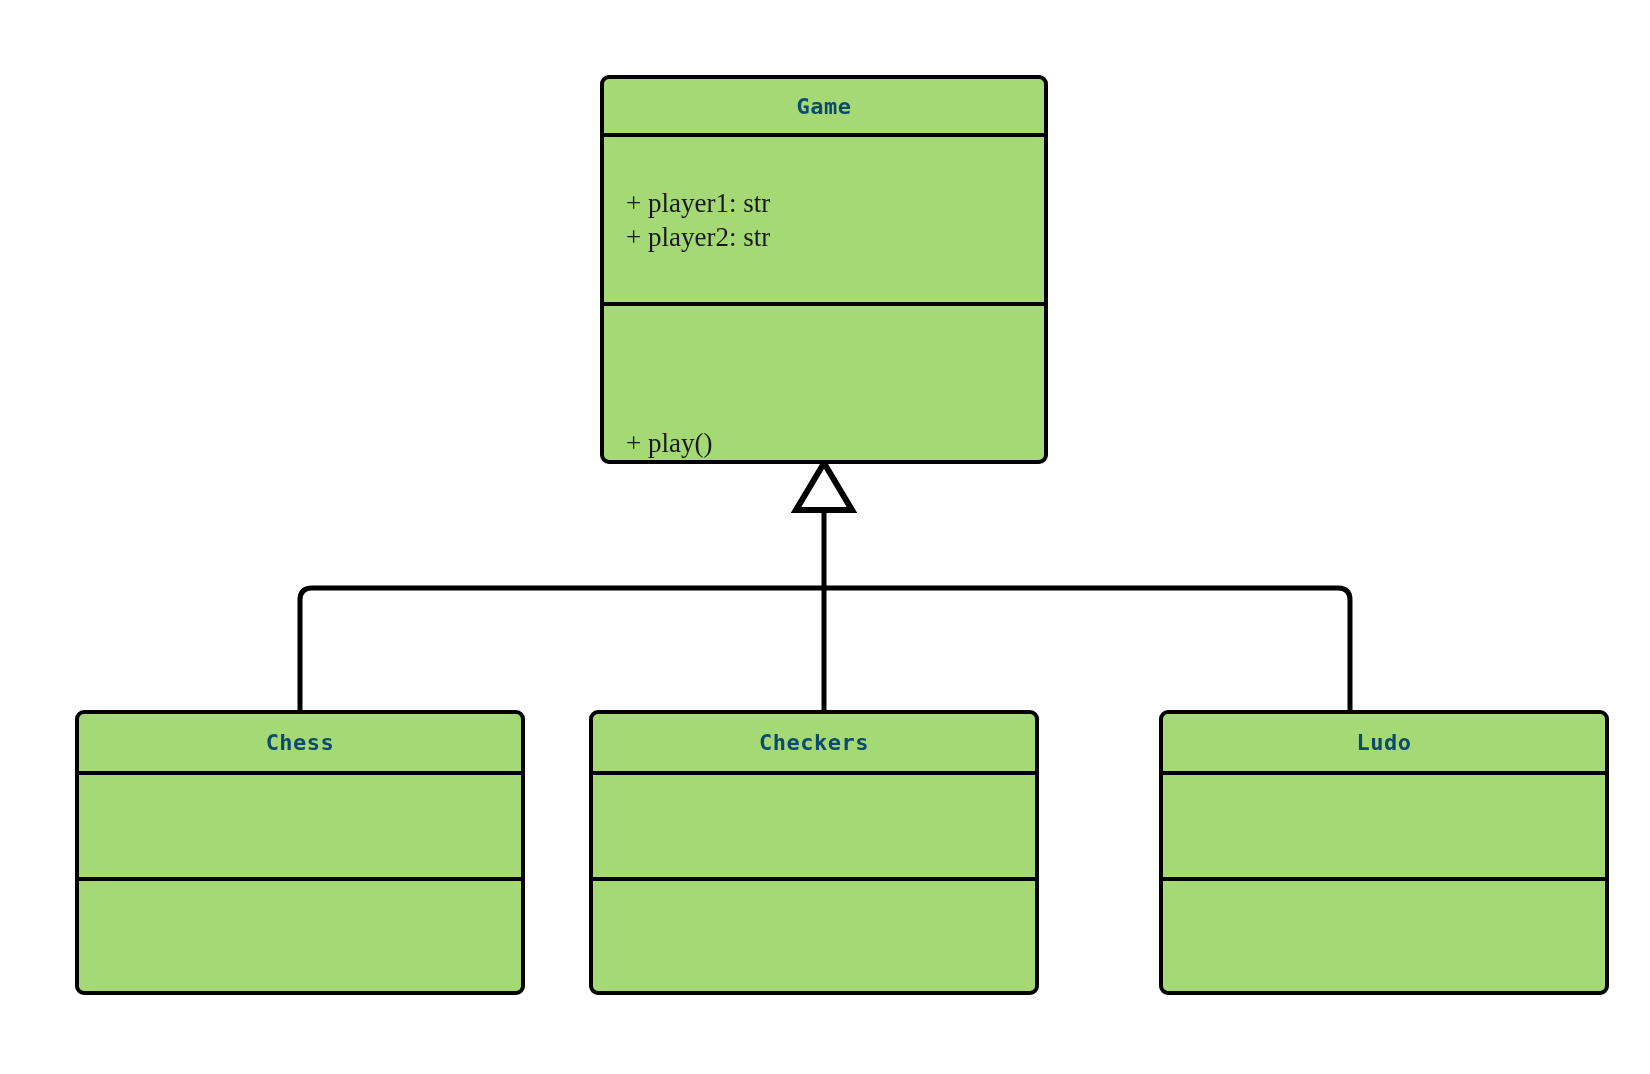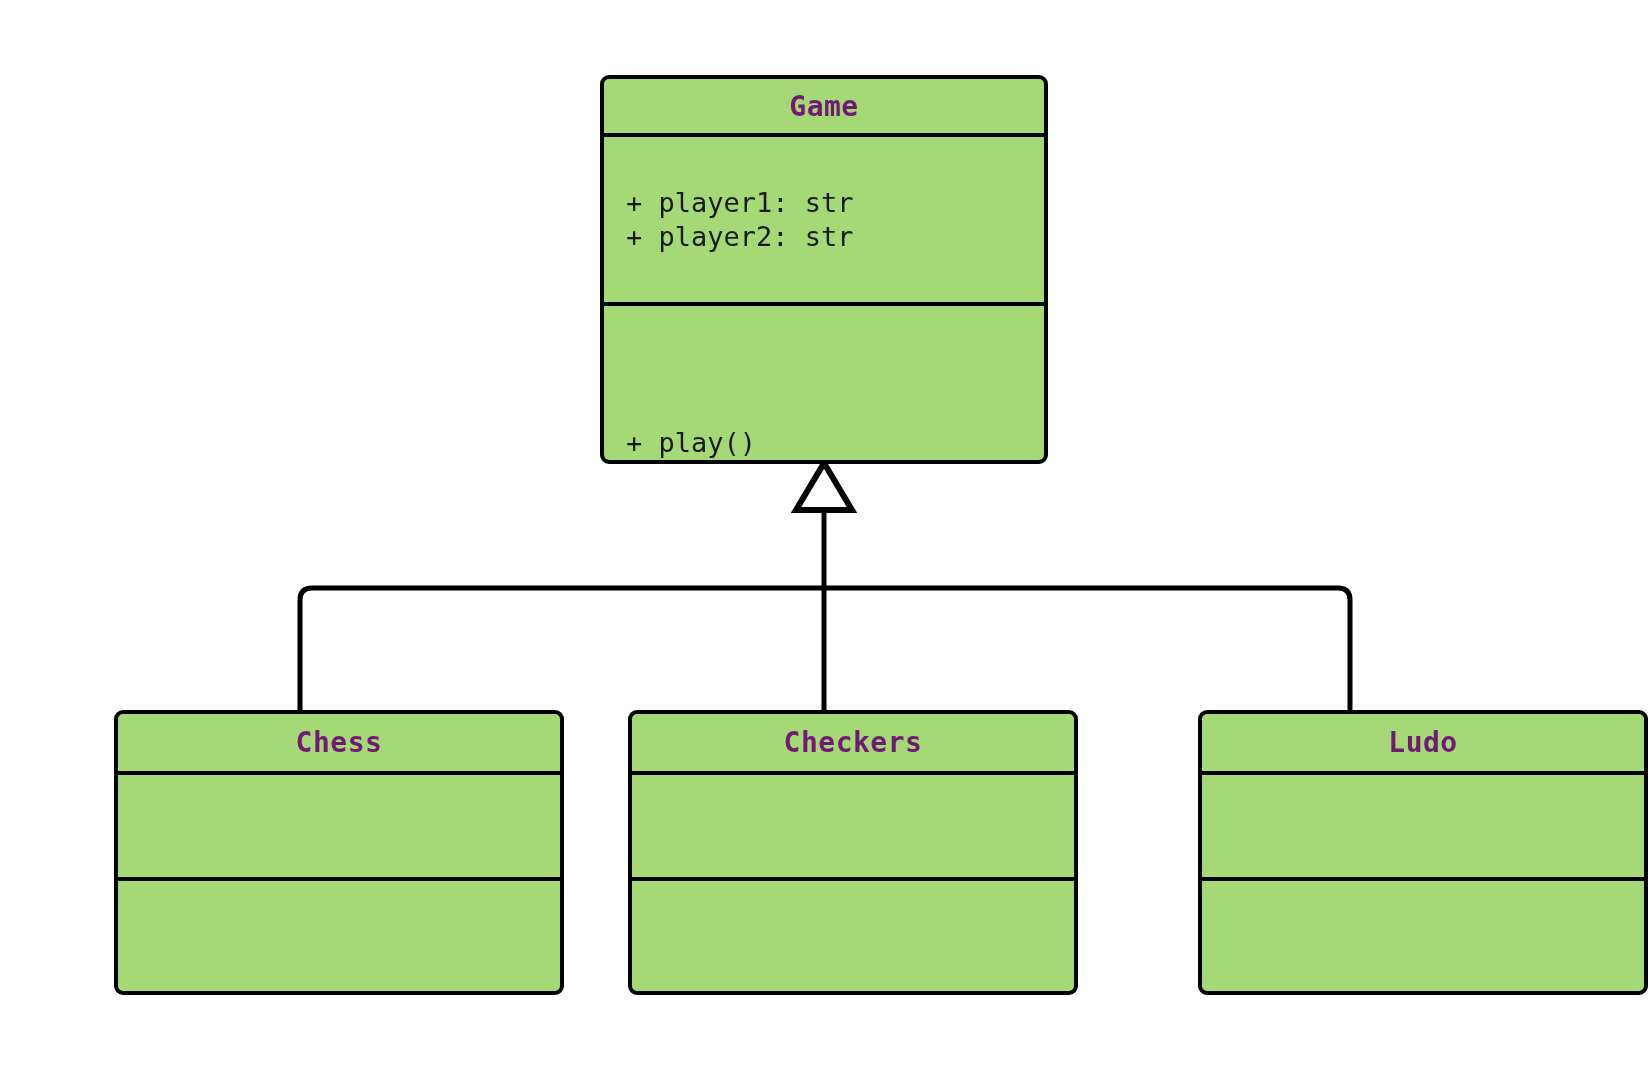--- a/index.html
+++ b/index.html
@@ -40,52 +40,53 @@
     overflow: hidden;
   }
   .uml-title {
     box-sizing: border-box;
     display: flex;
     align-items: center;
     justify-content: center;
     border-bottom: 4px solid #000000;
     font-family: "DejaVu Sans Mono", monospace;
     font-weight: bold;
-    font-size: 28px;
-    color: #701a75;
+    font-size: 22px;
+    color: #0c4a6e;
     letter-spacing: 0.5px;
     white-space: nowrap;
   }
   .uml-compartment {
     box-sizing: border-box;
     display: flex;
     flex-direction: column;
     justify-content: center;
     padding-left: 22px;
     font-family: "DejaVu Sans Mono", monospace;
     font-size: 27px;
     line-height: 34px;
     color: #1a1a1a;
     white-space: pre;
   }
   .uml-attrs {
     border-bottom: 4px solid #000000;
   }
   .member-line {
     white-space: pre;
+    font-family: Liberation Serif, serif;
   }
 
   
   #class-game { left: 600px; top: 75px; width: 448px; height: 389px; }
   #class-game .uml-title { height: 58px; }
   #class-game .uml-attrs { height: 169px; }
   #class-game .uml-methods { height: 154px; justify-content: flex-end; }
 
   
-  .child-class { top: 710px; width: 450px; height: 285px; margin-left: 39px; }
+  .child-class { top: 710px; width: 450px; height: 285px; }
   .child-class .uml-title { height: 61px; }
   .child-class .uml-attrs { height: 106px; }
   .child-class .uml-methods { height: 110px; }
 
   #class-chess    { left: 75px; }
   #class-checkers { left: 589px; }
   #class-ludo     { left: 1159px; }
 </style>
 </head>
 <body>

